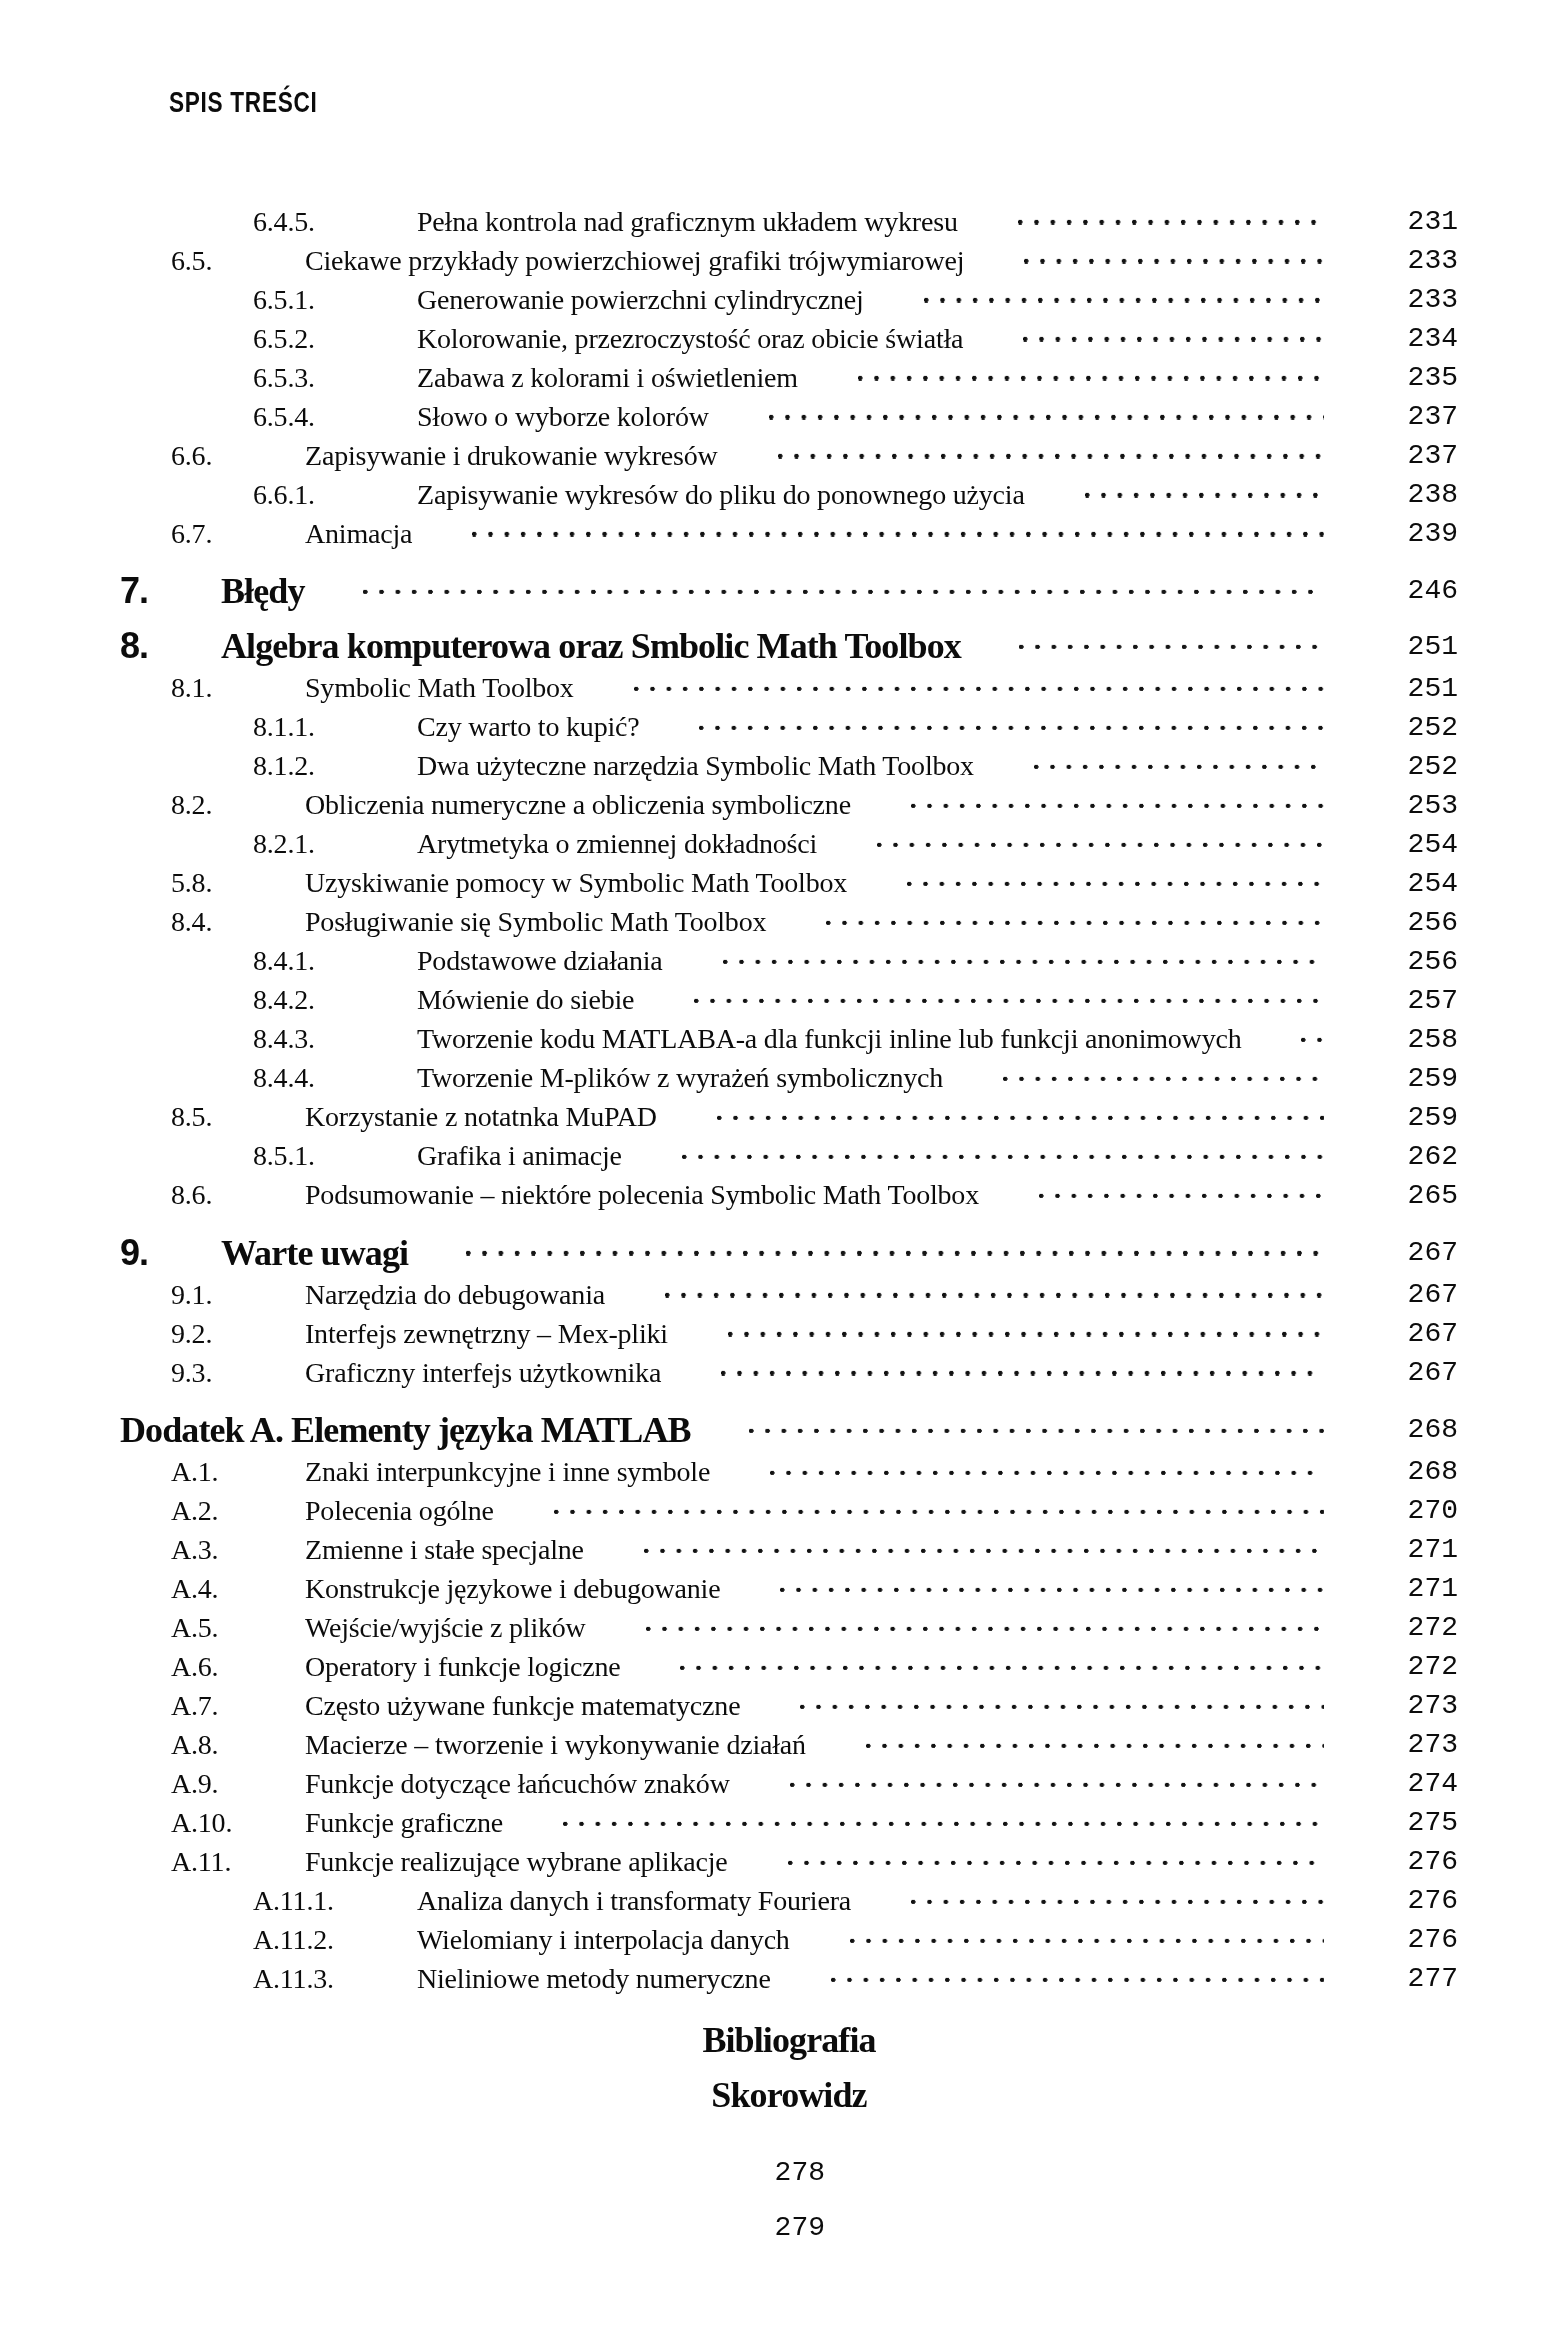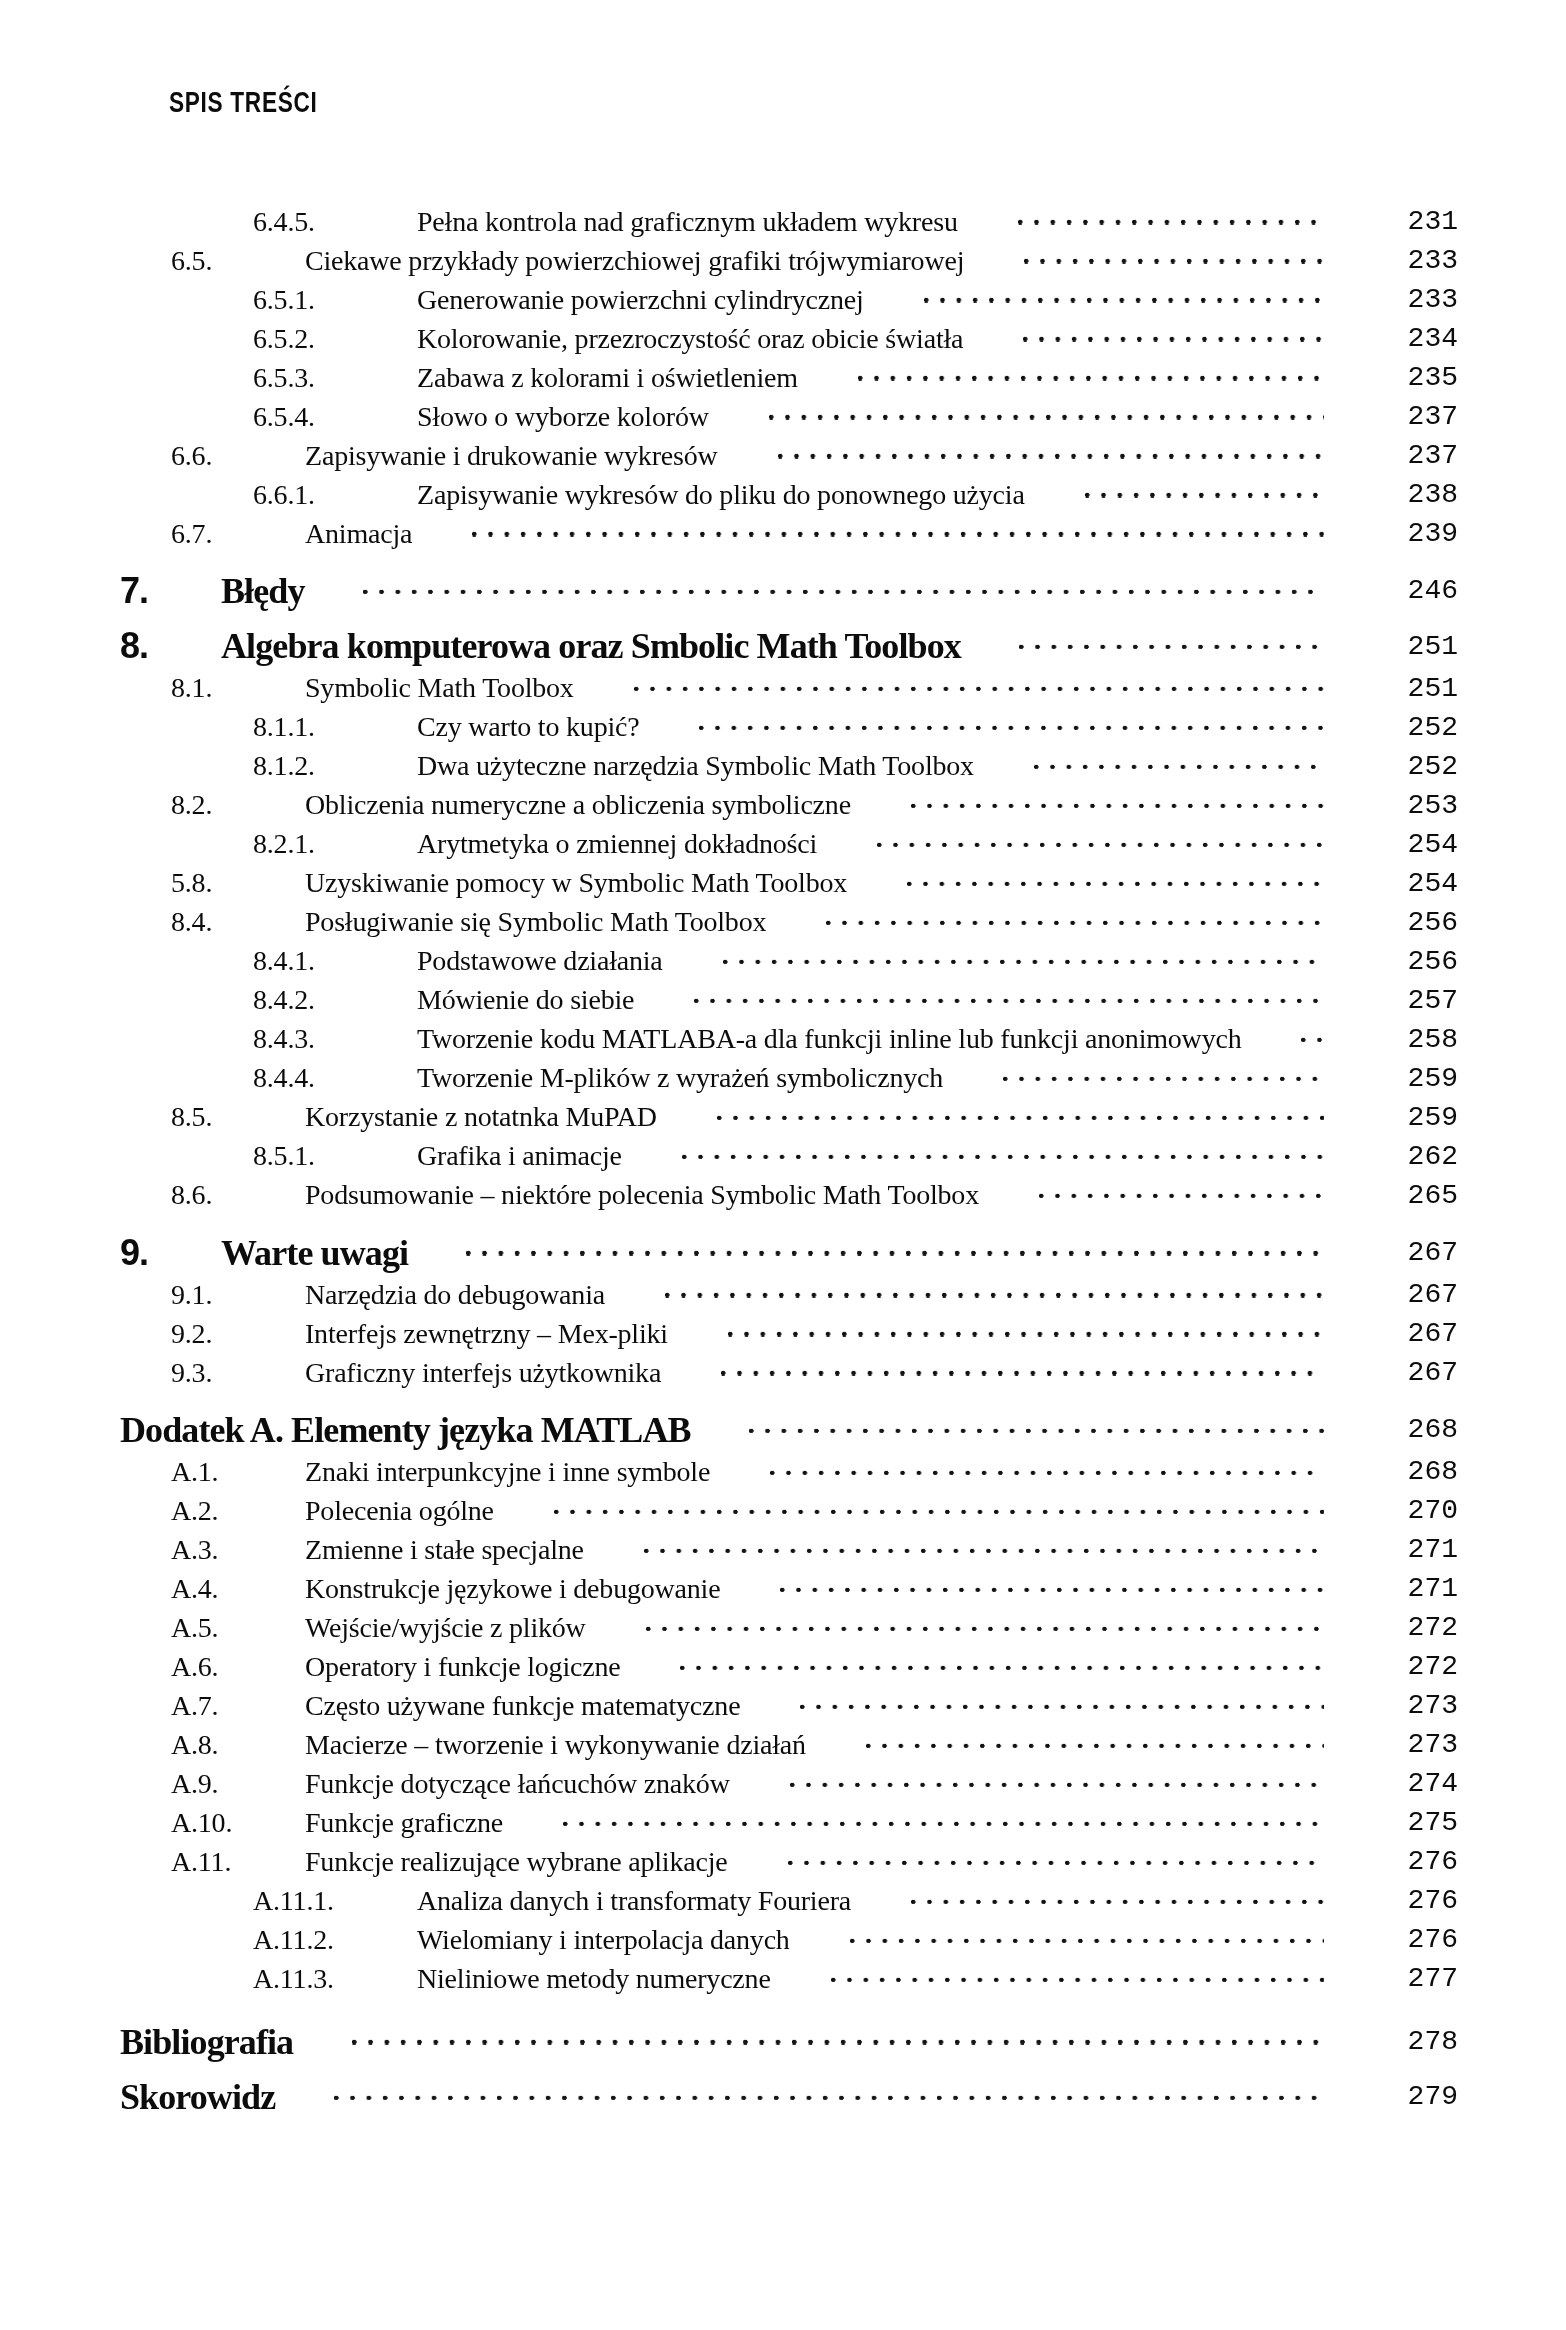--- a/index.html
+++ b/index.html
@@ -62,21 +62,21 @@
   .row.subsection{padding-left:133px;}
   .row.chapter{ 
     height:45px;
     margin-top:15.4px;
     font-family:"Liberation Sans", sans-serif;
     font-weight:700;
     font-size:36px;
     letter-spacing:-0.9px;
   }
   .row.chapter + .row.chapter{margin-top:10.3px;}
-  .row.chapter.backmatter{margin-top:20.6px;}
+  .row.chapter.backmatter{margin-top:20.6px;flex-direction:column;}
   .row.chapter .dots{
     margin-left:10.3px;
     background-image:radial-gradient(circle at 2.2px 2.1px, #151515 2.1px, rgba(0,0,0,0) 2.7px);
   }
   .row.chapter .num{min-width:53px;}
   .row.section .num{min-width:86px;}
   .row.subsection .num{min-width:116px;}
 </style>
 </head>
 <body>

